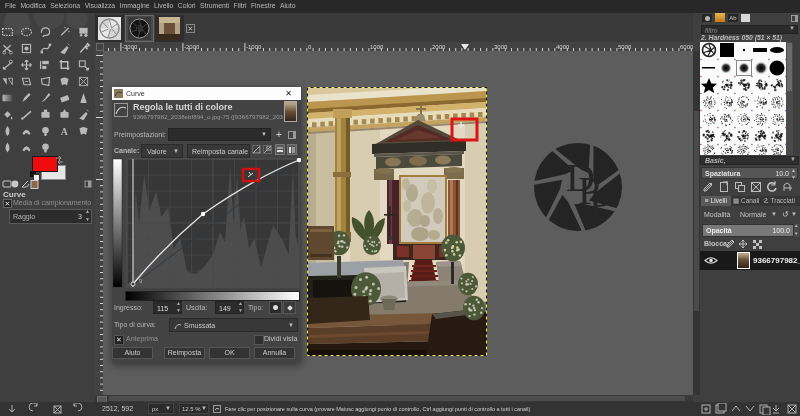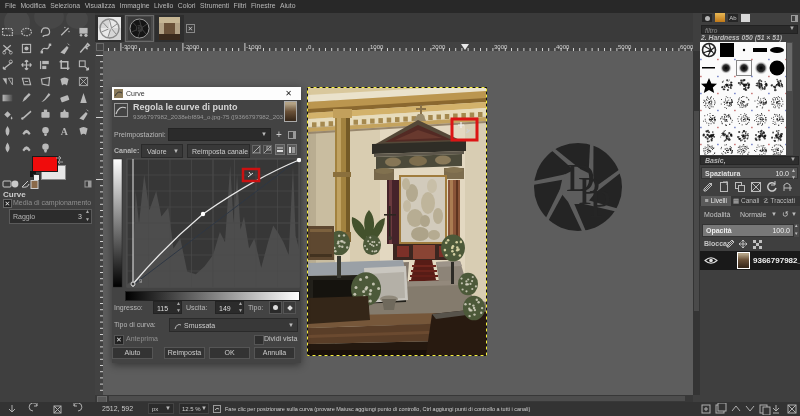--- a/index.html
+++ b/index.html
@@ -1818,21 +1818,21 @@
         <path d="M1 7 Q4 1 8 4" stroke="#333" fill="none"></path>
       </svg>
     <span class="abs" style="left:14px;top:3px;font-size:7px;color:#333;">Curve</span>
     <span class="abs" style="right:9px;top:2px;font-size:8px;color:#222;">✕</span>
   </div>
 
   <svg class="abs" style="left:2px;top:16px;" width="14" height="14">
       <rect x="0.5" y="0.5" width="13" height="13" fill="none" stroke="#999"></rect>
       <path d="M2 11 Q5 2 12 5" stroke="#ccc" fill="none" stroke-width="1.2"></path>
     </svg>
-  <div class="abs" style="left:21px;top:15px;font-size:9px;font-weight:bold;color:#d6d6d6;white-space:nowrap;">Regola le curve di punto</div>
+  <div class="abs" style="left:21px;top:15px;font-size:9px;font-weight:bold;color:#d6d6d6;white-space:nowrap;">Regola le tutti di colore</div>
   <div class="abs" style="left:21px;top:26px;width:164px;overflow:hidden;font-size:6.2px;color:#9a9a9a;white-space:nowrap;">9366797982_2038ebf894_o.jpg-75 ([9366797982_203…</div>
   <div class="abs" style="left:172px;top:14px;width:13px;height:21px;background:#888;border:1px solid #aaa;box-sizing:border-box;">
     <div style="width:100%;height:100%;background:linear-gradient(#b3a285 10%, #6a5138 50%, #3a2a1c 95%);"></div>
   </div>
 
   <div class="abs" style="left:2px;top:44px;font-size:7px;color:#b8b8b8;">Preimpostazioni:</div>
   <div class="abs" style="left:56px;top:41px;width:103px;height:13px;background:#2b2b2b;border:1px solid #242424;box-sizing:border-box;">
     <span class="abs" style="right:3px;top:2px;font-size:6px;color:#bbb;">▼</span>
   </div>
   <div class="abs" style="left:164px;top:42px;font-size:10px;color:#ccc;">+</div>

